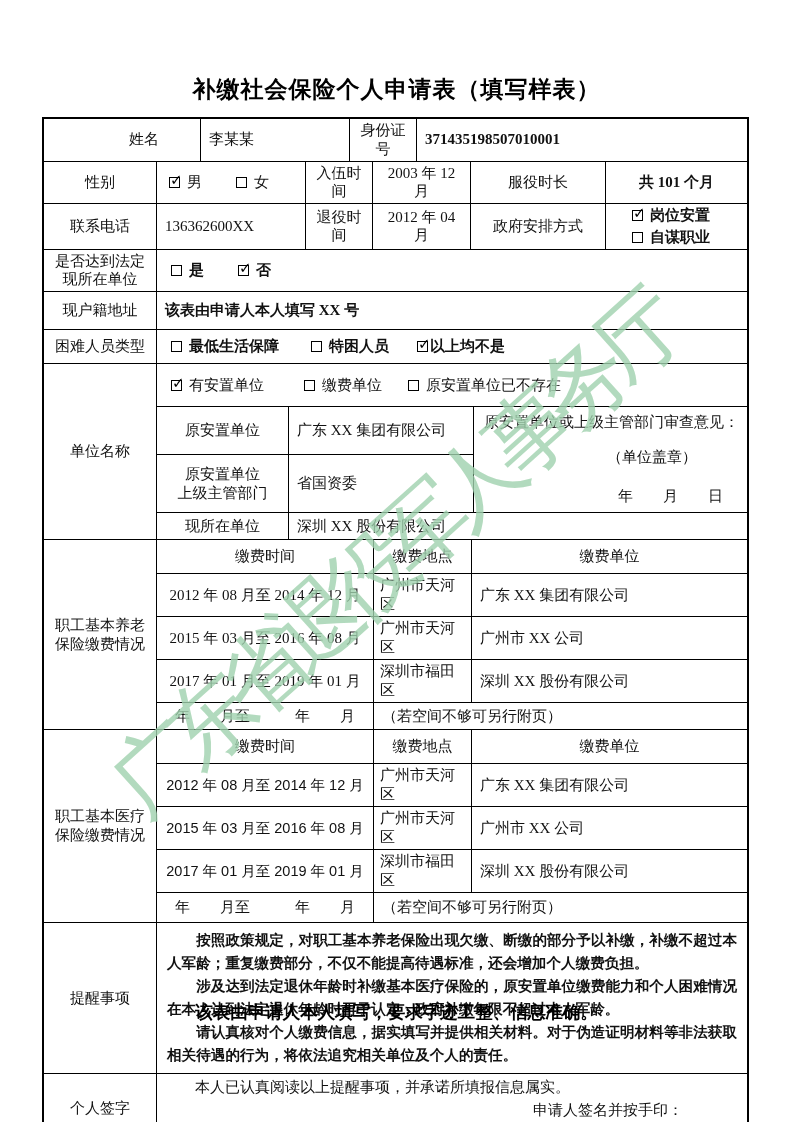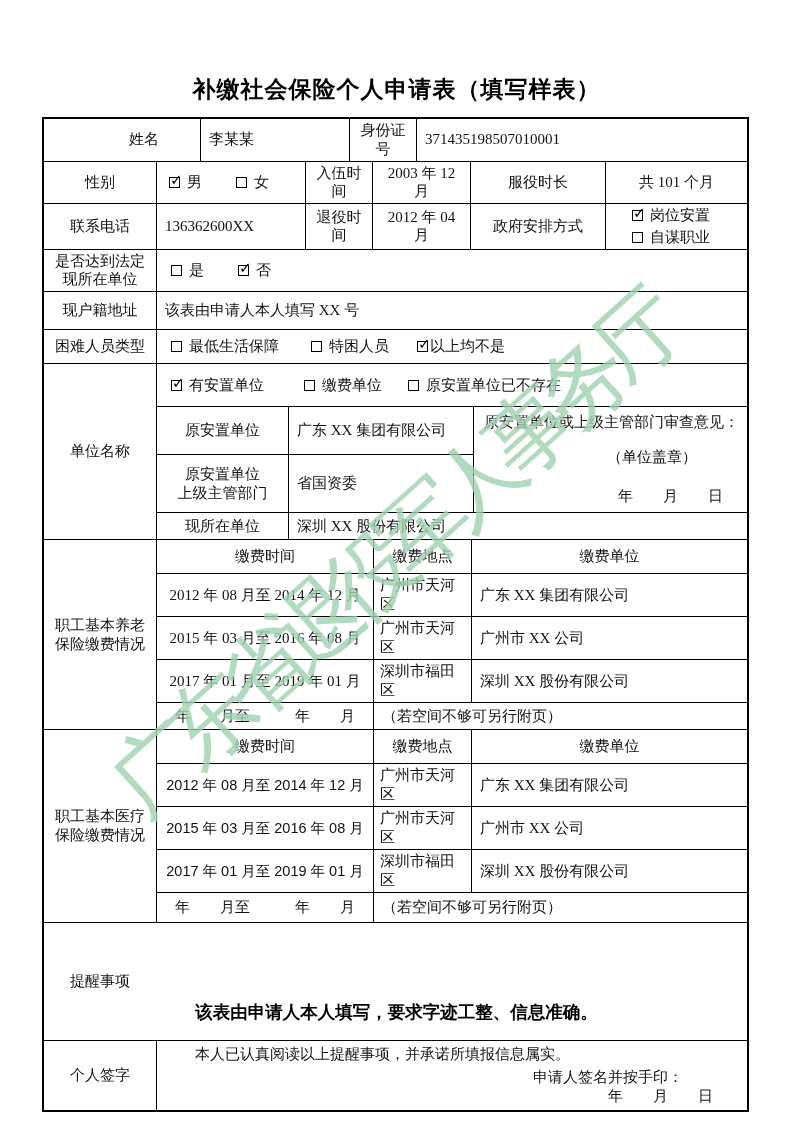--- a/index.html
+++ b/index.html
@@ -24,21 +24,21 @@
   }
   .row { display:flex; border-top:1px solid #000; align-items:stretch; }
   .row:first-child { border-top:none; }
   .cell {
     border-left:1px solid #000; display:flex; align-items:center;
     padding:2px 8px; font-size:15px; line-height:1.25;
   }
   .cell:first-child { border-left:none; }
   .lab { justify-content:center; text-align:center; padding:2px 4px; }
   .c-label { width:112px; flex:none; }
-  .grow { flex:1 1 auto; }
+  .grow { flex:1 1 auto;font-weight:bold; }
   .ctr { justify-content:center; text-align:center; }
 
   
   .cb { display:inline-flex; align-items:center; margin-right:26px; }
   .cb:last-child { margin-right:0; }
   .box {
     position:relative; width:11px; height:11px; border:1px solid #000;
     display:inline-block; flex:none; margin-right:7px; background:#fff0;
   }
   .box.checked::after {
@@ -291,20 +291,25 @@
         </div>
         <div class="prow h30" style="flex:1;">
           <div class="p-time">年　　月至　　　年　　月</div>
           <div class="p-unit">（若空间不够可另行附页）</div>
         </div>
       </div>
     </div>
 
     <div class="row" style="min-height:118px;">
       <div class="cell lab c-label">提醒事项</div>
+      <div class="cell grow reminder-text" style="display:block;">
+        <p>按照政策规定，对职工基本养老保险出现欠缴、断缴的部分予以补缴，补缴不超过本人军龄；重复缴费部分，不仅不能提高待遇标准，还会增加个人缴费负担。</p>
+        <p>涉及达到法定退休年龄时补缴基本医疗保险的，原安置单位缴费能力和个人困难情况在本人达到法定退休年龄时再予认定，政府补缴年限不超过本人军龄。</p>
+        <p>请认真核对个人缴费信息，据实填写并提供相关材料。对于伪造证明材料等非法获取相关待遇的行为，将依法追究相关单位及个人的责任。</p>
+      </div>
     </div>
 
     <div class="row" style="min-height:64px;">
       <div class="cell lab c-label">个人签字</div>
       <div class="sig-content" style="border-left:1px solid #000;">
         <span class="sig-statement">本人已认真阅读以上提醒事项，并承诺所填报信息属实。</span>
         <span class="sig-line">申请人签名并按手印：</span>
         <span class="sig-date">年　　月　　日</span>
       </div>
     </div>

